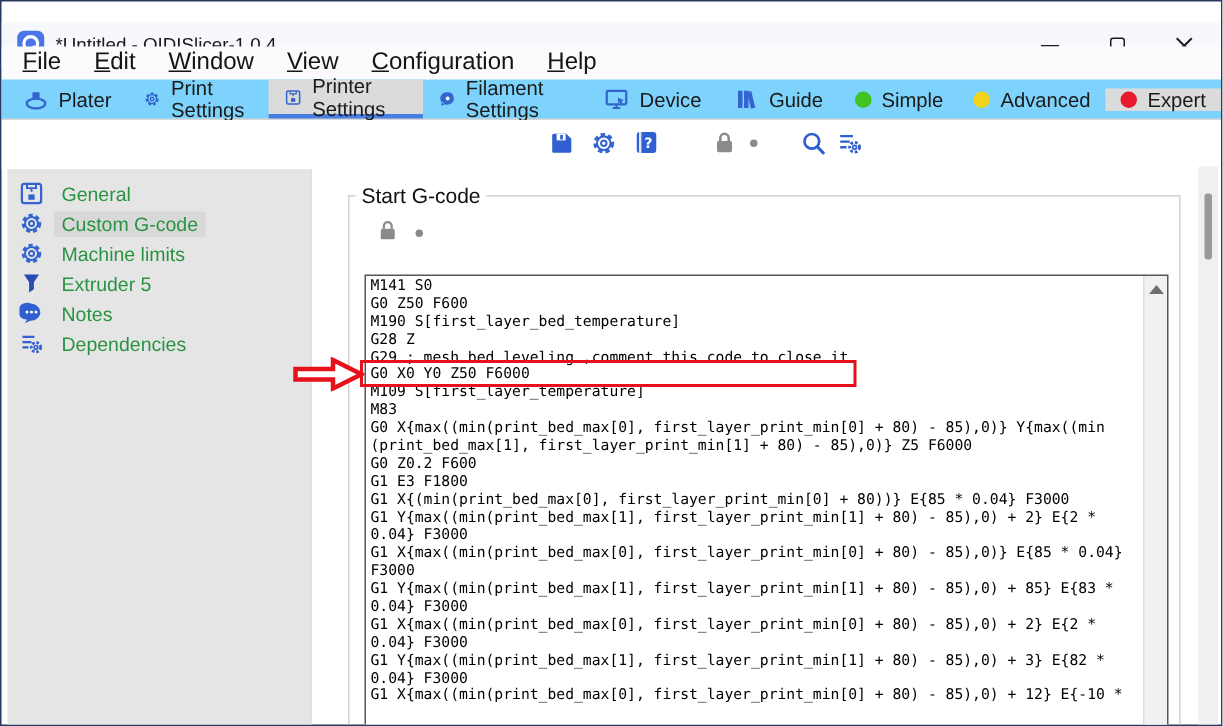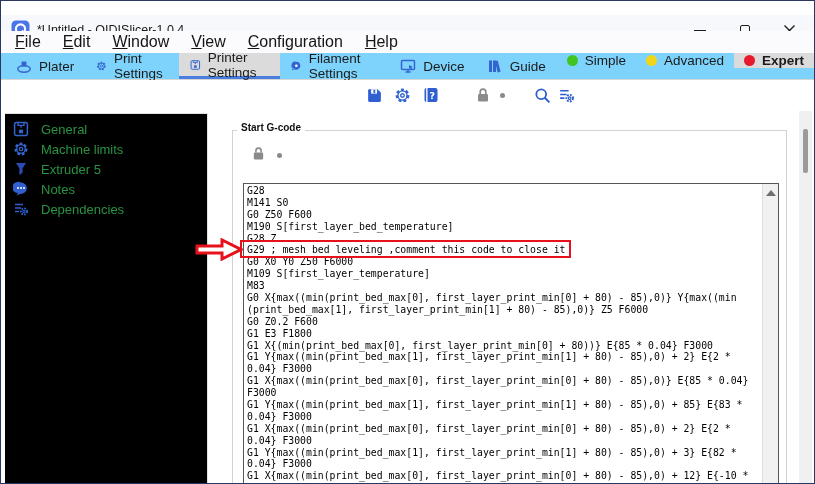--- a/index.html
+++ b/index.html
@@ -19,42 +19,42 @@
   .max-glyph { width:10px; height:10px; border:1.4px solid #1c1c1c; border-radius:2px; display:block; }
   
   .menubar { position:absolute; left:0; top:30px; width:100%; height:22px; background:#fbfbfd; display:flex; align-items:center; padding-left:3px; }
   .menu-item { display:inline-block; padding:2px 11px; font-size:16px; color:#141414; }
   .menu-item::first-letter { text-decoration:underline; }
   
   .tabbar { position:absolute; left:0; top:52px; width:100%; height:27px; background:#7dd3fc; border-bottom:1px solid #d6d6d6; display:flex; align-items:stretch; padding-left:4px; }
   .tab { display:flex; align-items:center; gap:7px; padding:0 11px; font-size:13.5px; color:#1a1a1a; }
   .tab.active { background:#dbdbdb; border-bottom:3px solid #4a7de0; }
   .tab .ticon { width:16px; height:16px; display:inline-block; }
-  .modes { margin-left:auto; display:flex; align-items:flex-start; }
+  .modes { margin-left:auto; display:flex; align-items:center; }
   .mode { display:flex; align-items:center; gap:7px; padding:0 10px; font-size:13.5px; color:#1a1a1a; }
-  .mode.active { background:#dbdbdb; font-weight:bold; }
+  .mode.active { background:#dbdbdb; font-weight:normal; }
   .dot { width:11px; height:11px; border-radius:50%; display:inline-block; }
   .dot-simple { background:#3fc421; } .dot-advanced { background:#f2d51a; } .dot-expert { background:#e8192c; }
   
   .toolbar { position:absolute; left:0; top:79px; width:100%; height:33px; background:#fff; }
   .preset-combo { position:absolute; left:8px; top:4px; width:352px; height:25px; border:1px solid #8f8f8f; border-radius:3px; background:#fff; display:flex; align-items:center; padding:0 7px; gap:6px; }
   .preset-text { font-size:13px; color:#141414; flex:1; }
   .tool-icon { position:absolute; top:5px; width:20px; height:20px; display:flex; align-items:center; justify-content:center; }
   .ti-save { left:363px; } .ti-gear { left:391px; } .ti-help { left:420px; }
   .ti-lock { left:472px; } .ti-dot { left:491px; } .ti-search { left:531px; } .ti-filter { left:555px; }
   .gray-dot { width:5px; height:5px; border-radius:50%; background:#8a8a8a; display:block; }
   
-  .sidebar { position:absolute; left:4px; top:112px; width:203px; height:372px; background:#000000; border-top:1px solid #e0e0e0; border-right:1px solid #e0e0e0; padding-top:5px; }
+  .sidebar { position:absolute; left:4px; top:112px; width:203px; height:372px; background:#e5e5e5; border-top:1px solid #e0e0e0; border-right:1px solid #e0e0e0; padding-top:5px; }
   .side-item { display:flex; align-items:center; height:20px; padding-left:8px; }
   .side-item .sicon { width:16px; height:16px; display:inline-block; flex:none; }
   .side-label { margin-left:7px; padding:1px 5px; font-size:13px; color:#2a9342; white-space:nowrap; }
   .side-item.active .side-label { background:#d8d8d8; }
   
   .groupbox { position:absolute; left:231px; top:129px; width:555px; height:355px; border:1px solid #d2d2d2; border-bottom:none; }
-  .group-title { position:absolute; left:4px; top:-9px; background:#fff; padding:0 4px; font-size:10px; font-weight:bold; color:#101010; }
+  .group-title { position:absolute; left:4px; top:-9px; background:#fff; padding:0 4px; font-size:14px; font-weight:normal; color:#101010; }
   .opt-lock { position:absolute; left:19px; top:15px; width:13px; height:15px; }
   .opt-dot { position:absolute; left:44px; top:22px; width:5px; height:5px; border-radius:50%; background:#8a8a8a; }
   
   .gcode-box { position:absolute; left:242px; top:182px; width:536px; height:302px; border:1px solid #565656; background:#fff; }
   .code-content { position:absolute; left:0; top:0; right:17px; bottom:0; padding:1px 0 0 3px; overflow:hidden; }
   .code-line { font-family:"DejaVu Sans Mono", monospace; font-size:9.8px; line-height:11.9px; height:11.9px; white-space:pre; color:#000; }
   .ta-scroll { position:absolute; right:0; top:0; bottom:0; width:16px; background:#f1f1f1; border-left:1px solid #dedede; }
   .ta-up { position:absolute; left:3px; top:6px; width:0; height:0; border-left:5px solid transparent; border-right:5px solid transparent; border-bottom:6px solid #6f6f6f; }
   
   .win-scroll { position:absolute; right:2px; top:110px; width:13px; height:374px; background:#f0f0f0; }
@@ -210,20 +210,28 @@
   <div class="sidebar">
     <div class="side-item">
       <svg class="sicon" viewBox="0 0 16 16">
         <rect x="1.6" y="1.6" width="12.8" height="12.8" rx="1.6" fill="none" stroke="#3465cf" stroke-width="1.5"></rect>
         <path d="M5 1.6v2.8h6V1.6" fill="none" stroke="#3465cf" stroke-width="1.3"></path>
         <path d="M8 4.4v2.4" stroke="#3465cf" stroke-width="1.3"></path>
         <rect x="5.9" y="8.6" width="4.2" height="3.6" fill="#3465cf"></rect>
       </svg>
       <span class="side-label">General</span>
     </div>
+    <div class="side-item active">
+      <svg class="sicon" viewBox="0 0 16 16">
+        <circle cx="8" cy="8" r="5.2" fill="none" stroke="#3465cf" stroke-width="2.6" stroke-dasharray="2.6 1.9"></circle>
+        <circle cx="8" cy="8" r="4.3" fill="none" stroke="#3465cf" stroke-width="1.3"></circle>
+        <circle cx="8" cy="8" r="1.7" fill="none" stroke="#3465cf" stroke-width="1.3"></circle>
+      </svg>
+      <span class="side-label">Custom G-code</span>
+    </div>
     <div class="side-item">
       <svg class="sicon" viewBox="0 0 16 16">
         <circle cx="8" cy="8" r="5.2" fill="none" stroke="#3465cf" stroke-width="2.6" stroke-dasharray="2.6 1.9"></circle>
         <circle cx="8" cy="8" r="4.3" fill="none" stroke="#3465cf" stroke-width="1.3"></circle>
         <circle cx="8" cy="8" r="1.7" fill="none" stroke="#3465cf" stroke-width="1.3"></circle>
       </svg>
       <span class="side-label">Machine limits</span>
     </div>
     <div class="side-item">
       <svg class="sicon" viewBox="0 0 16 16">
@@ -254,21 +262,20 @@
     <span class="group-title">Start G-code</span>
     <svg class="opt-lock" viewBox="0 0 14 16">
       <rect x="2" y="7" width="10" height="7.5" rx="1.2" fill="#8b8b8b"></rect>
       <path d="M4.2 7V5a2.8 2.8 0 0 1 5.6 0v2" fill="none" stroke="#8b8b8b" stroke-width="1.7"></path>
     </svg>
     <span class="opt-dot"></span>
   </div>
 
   <div class="gcode-box">
     <div class="code-content">
-      <div class="code-line">G28</div>
       <div class="code-line">M141 S0</div>
       <div class="code-line">G0 Z50 F600</div>
       <div class="code-line">M190 S[first_layer_bed_temperature]</div>
       <div class="code-line">G28 Z</div>
       <div class="code-line">G29 ; mesh bed leveling ,comment this code to close it</div>
       <div class="code-line">G0 X0 Y0 Z50 F6000</div>
       <div class="code-line">M109 S[first_layer_temperature]</div>
       <div class="code-line">M83</div>
       <div class="code-line">G0 X{max((min(print_bed_max[0], first_layer_print_min[0] + 80) - 85),0)} Y{max((min</div>
       <div class="code-line">(print_bed_max[1], first_layer_print_min[1] + 80) - 85),0)} Z5 F6000</div>

